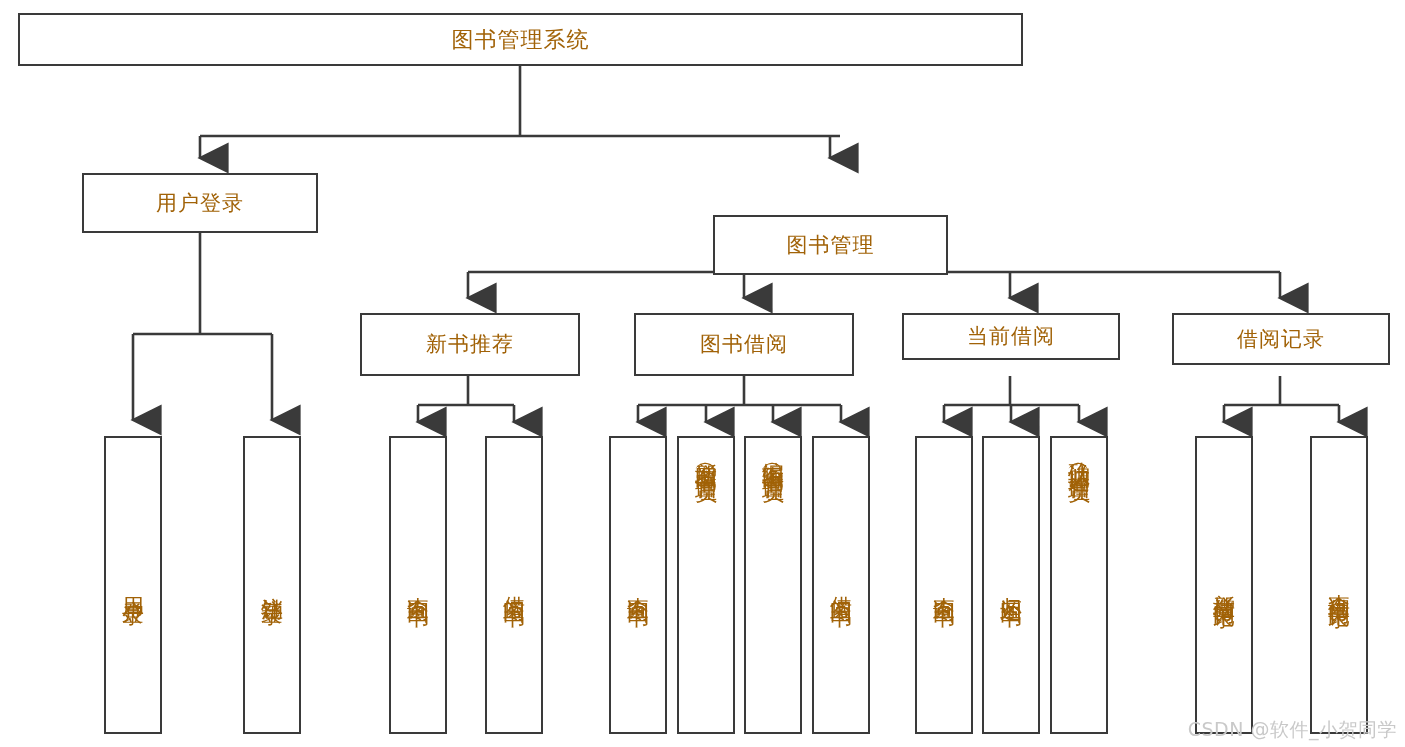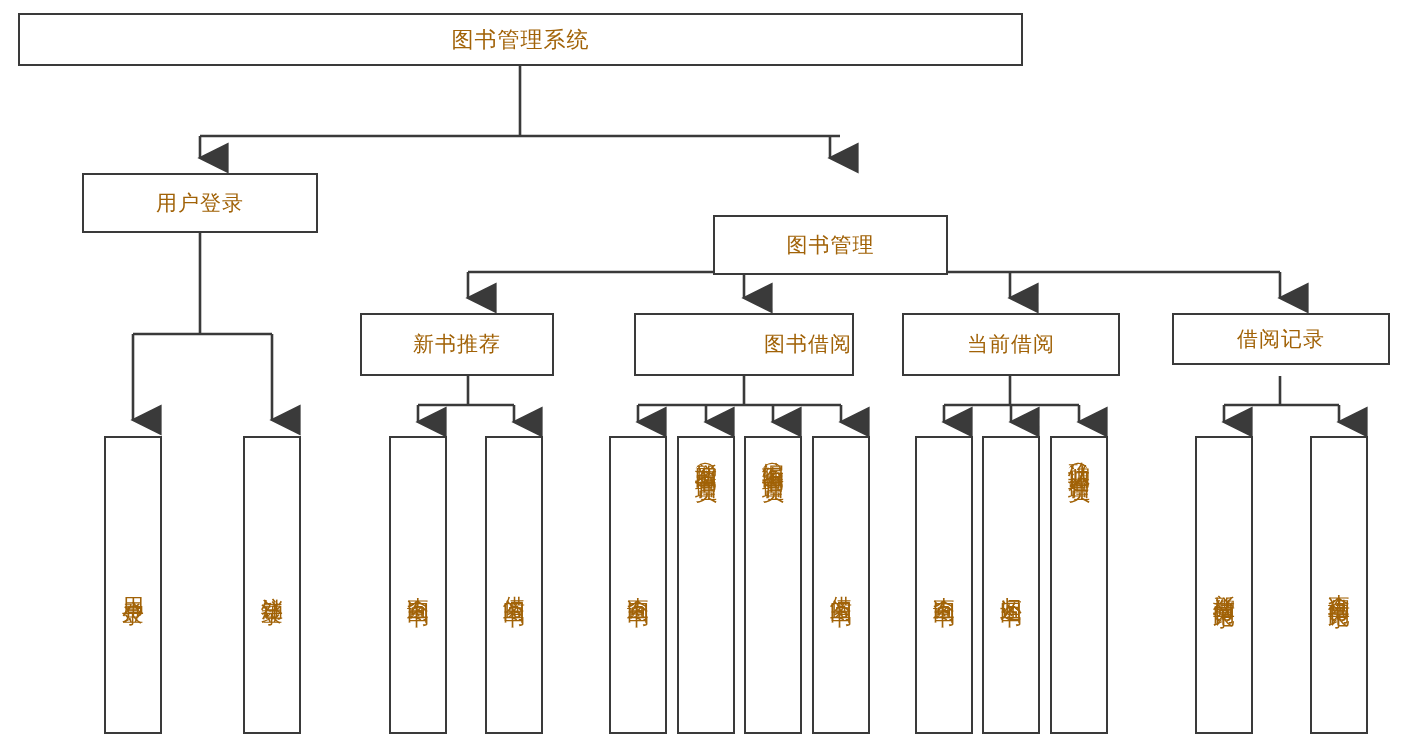--- a/index.html
+++ b/index.html
@@ -129,29 +129,29 @@
   </div>
 
   <div class="node h-node" style="left:82px;top:173px;width:236px;height:60px;">
     <span class="lbl">用户登录</span>
   </div>
 
   <div class="node h-node" style="left:713px;top:173px;width:235px;height:60px;margin-top:42px;">
     <span class="lbl">图书管理</span>
   </div>
 
-  <div class="node h-node" style="left:360px;top:313px;width:194px;height:63px;">
+  <div class="node h-node" style="left:360px;top:313px;width:220px;height:63px;">
     <span class="lbl">新书推荐</span>
   </div>
 
-  <div class="node h-node" style="left:634px;top:313px;width:220px;height:63px;justify-content:flex-end;">
+  <div class="node h-node" style="left:634px;top:313px;width:220px;height:63px;">
     <span class="lbl">图书借阅</span>
   </div>
 
-  <div class="node h-node" style="left:902px;top:313px;width:218px;height:63px;text-align:center;">
+  <div class="node h-node" style="left:902px;top:313px;width:218px;height:47px;text-align:center;">
     <span class="lbl">当前借阅</span>
   </div>
 
   <div class="node h-node" style="left:1172px;top:313px;width:218px;height:52px;">
     <span class="lbl">借阅记录</span>
   </div>
 
   <div class="node v-node mid" style="left:104px;top:436px;width:58px;height:298px;">
     <span class="lbl">用户登录</span>
   </div>
@@ -197,14 +197,15 @@
   </div>
 
   <div class="node v-node mid" style="left:1195px;top:436px;width:58px;height:298px;">
     <span class="lbl">新增借阅记录</span>
   </div>
 
   <div class="node v-node mid" style="left:1310px;top:436px;width:58px;height:298px;">
     <span class="lbl">查询借阅记录</span>
   </div>
 
+  <div class="watermark">CSDN @软件_小贺同学</div>
 
 </div>
 
 </body></html>

